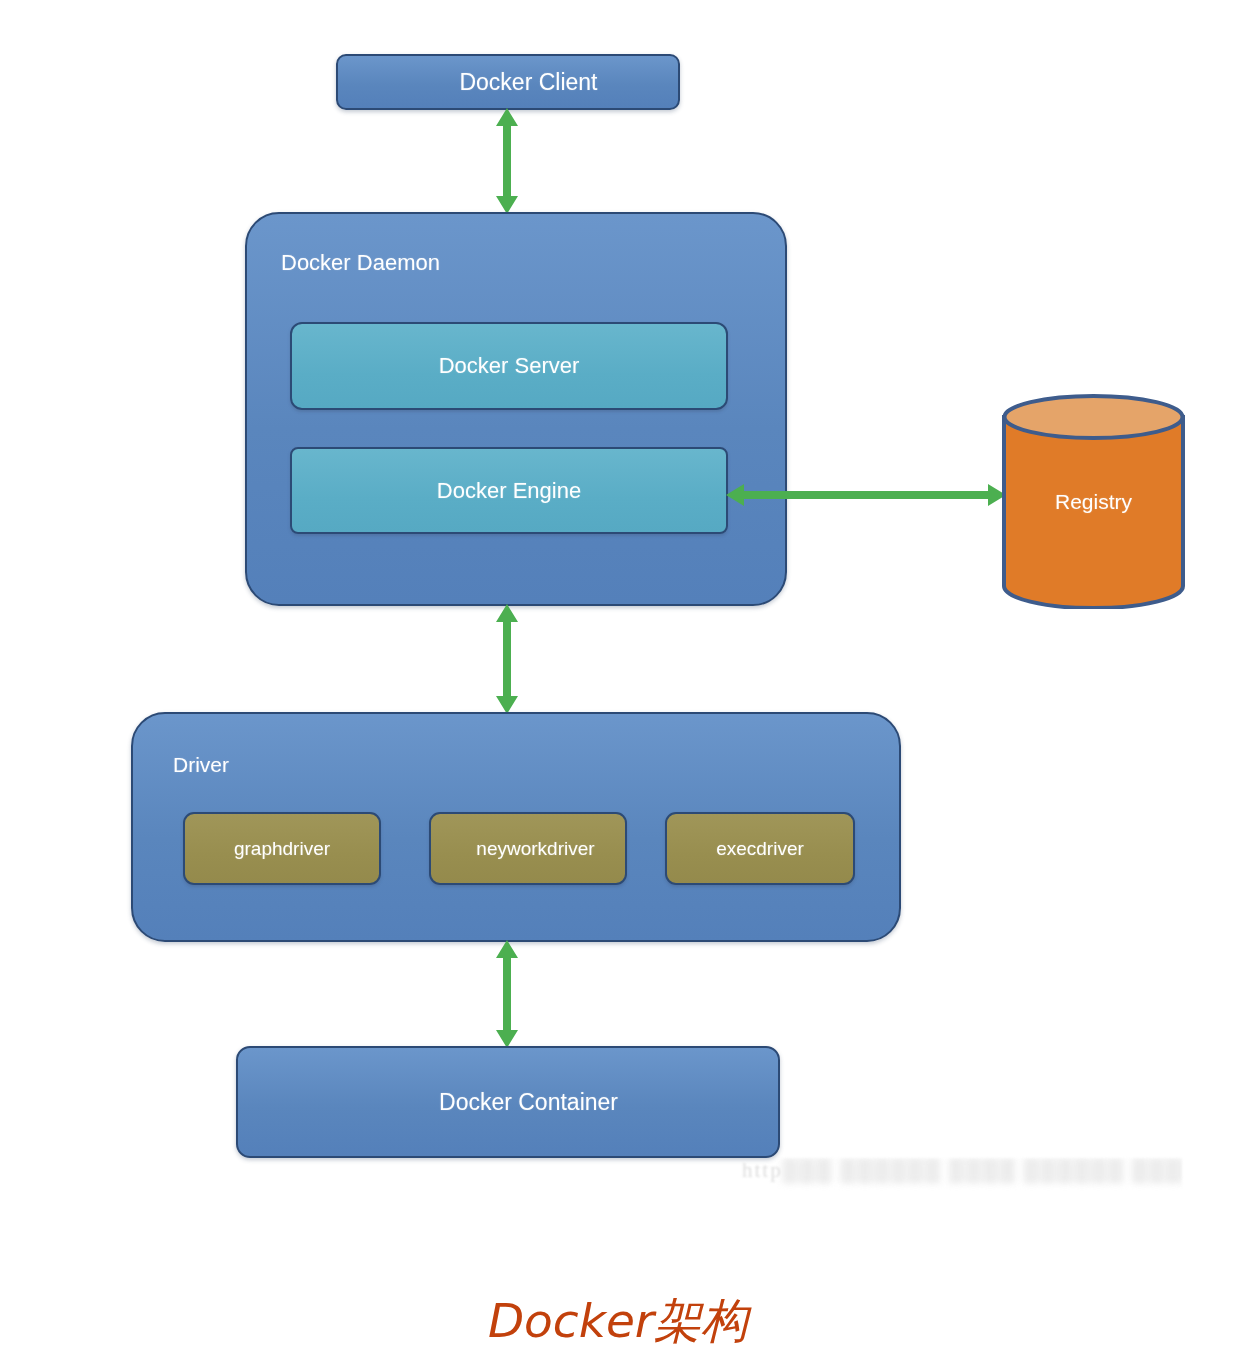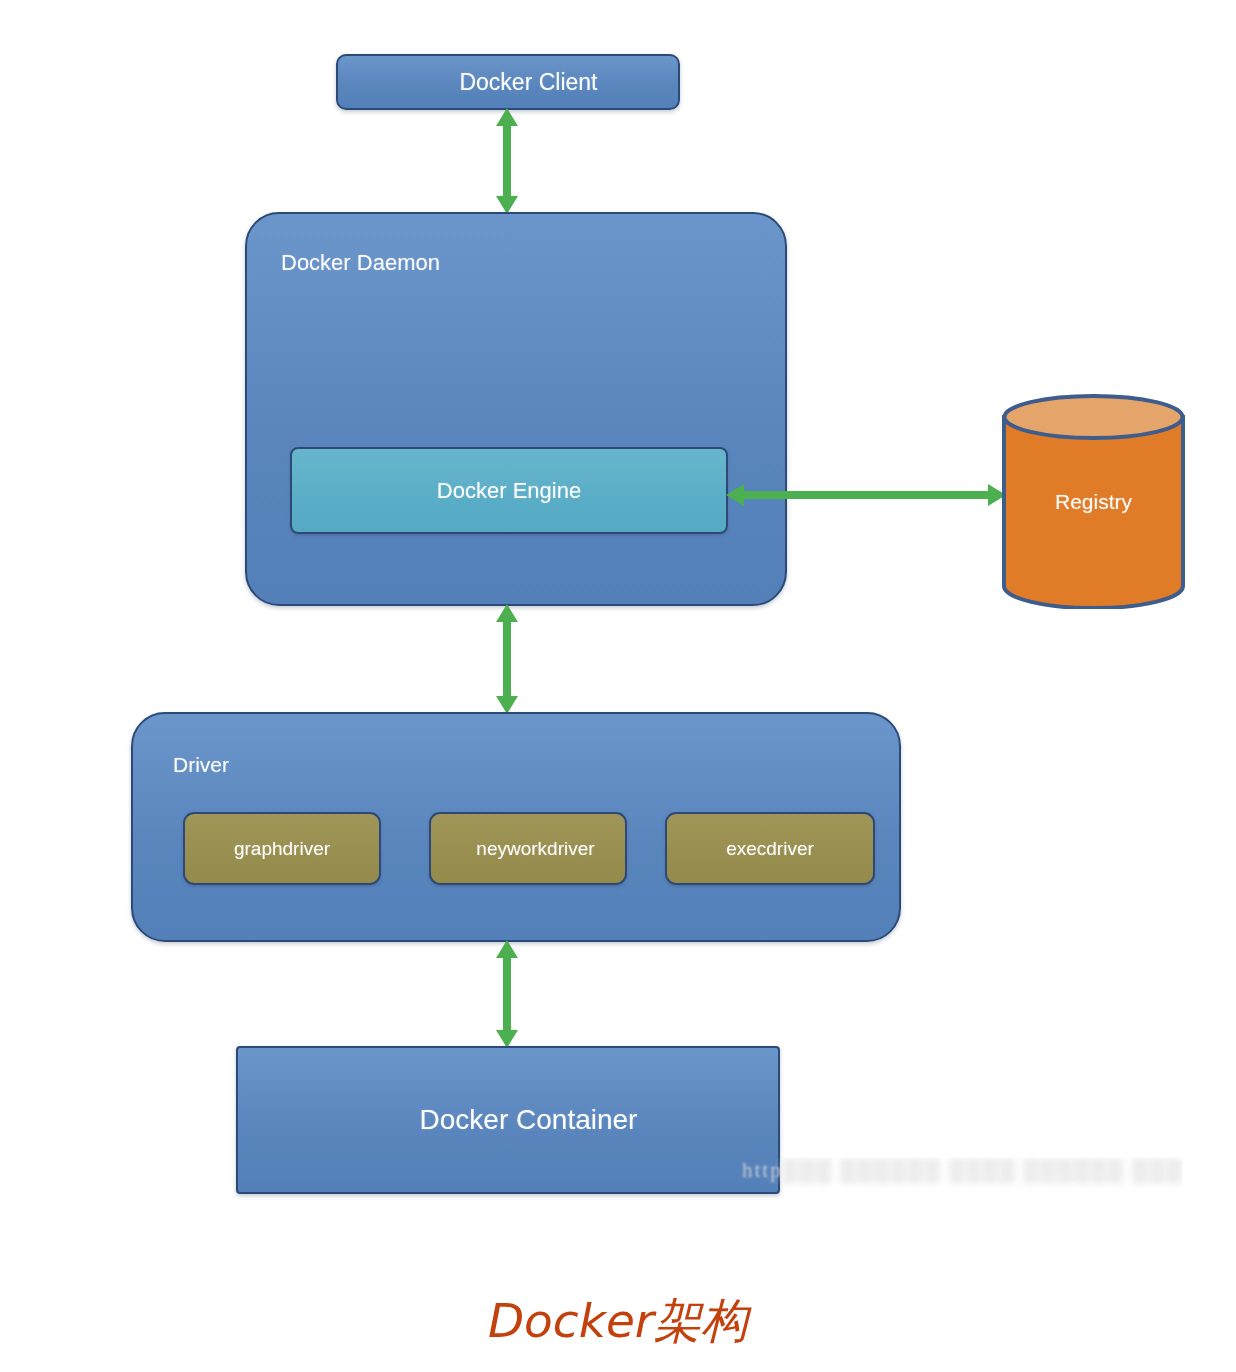--- a/index.html
+++ b/index.html
@@ -128,27 +128,27 @@
 
   .driver-sub {
     position: absolute;
     top: 812px;
     height: 73px;
     border-radius: 11px;
     font-size: 19px;
   }
   #driver-sub-0 { left: 183px; width: 198px; }
   #driver-sub-1 { left: 429px; width: 198px; padding-left: 15px; }
-  #driver-sub-2 { left: 665px; width: 210px; }
+  #driver-sub-2 { left: 665px; width: 190px; }
 
   #docker-container {
     left: 236px; top: 1046px;
-    width: 544px; height: 148px;
-    border-radius: 4px;
-    font-size: 28px;
+    width: 544px; height: 112px;
+    border-radius: 14px;
+    font-size: 23px;
   }
 
   
   .arrow {
     position: absolute;
   }
   .arrow svg { display: block; overflow: visible; }
 
   #arrow-client-daemon { left: 489px; top: 108px; width: 36px; height: 106px; }
   #arrow-daemon-driver { left: 489px; top: 604px; width: 36px; height: 110px; }
@@ -200,20 +200,23 @@
   <div class="arrow" id="arrow-client-daemon">
     <svg width="36" height="106" viewBox="0 0 36 106">
       <polygon points="18,0 29,18 22,18 22,88 29,88 18,106 7,88 14,88 14,18 7,18" fill="#4caf50"></polygon>
     </svg>
   </div>
 
   <div class="node blue-box" id="docker-daemon">
     <div id="docker-daemon-label">Docker Daemon</div>
   </div>
 
+  <div class="node teal-box" id="docker-server">
+    <div class="centered-label">Docker Server</div>
+  </div>
 
   <div class="node teal-box" id="docker-engine">
     <div class="centered-label">Docker Engine</div>
   </div>
 
   <div class="arrow" id="arrow-engine-registry">
     <svg width="280" height="36" viewBox="0 0 280 36">
       <polygon points="0,18 18,7 18,14 262,14 262,7 280,18 262,29 262,22 18,22 18,29" fill="#4caf50"></polygon>
     </svg>
   </div>

